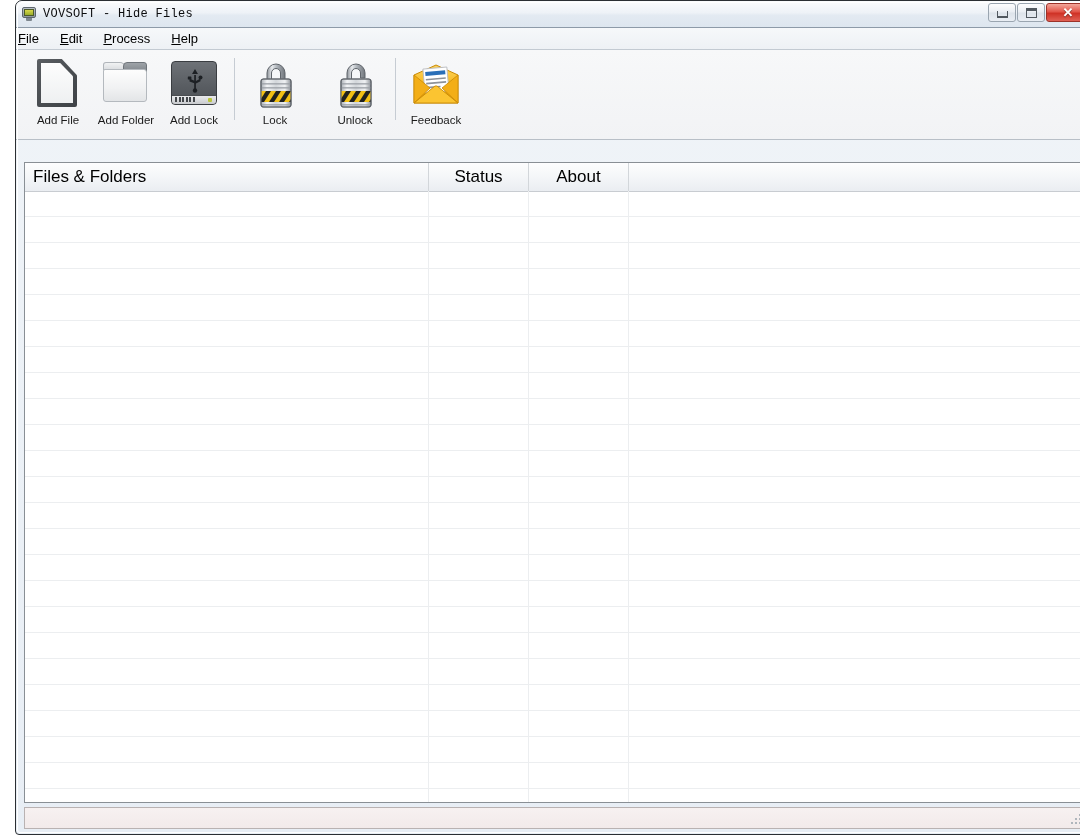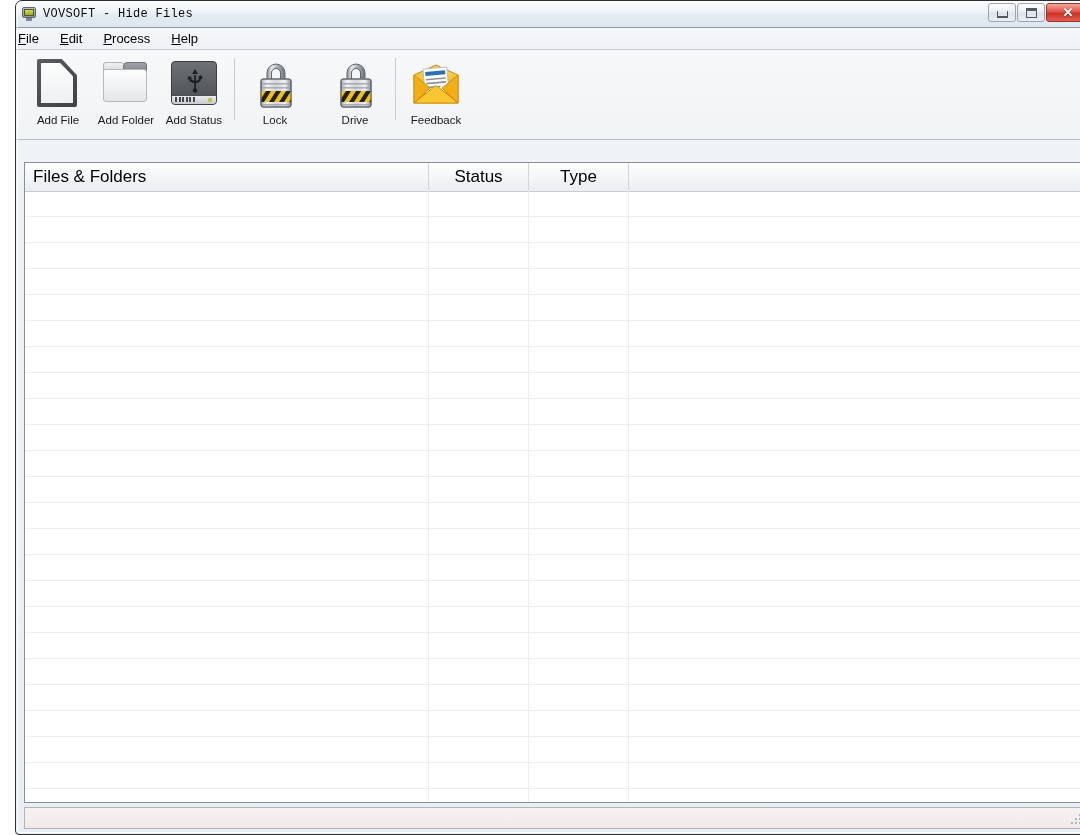--- a/index.html
+++ b/index.html
@@ -458,21 +458,21 @@
             <i></i>
               <i></i>
               <i></i>
               <i></i>
               <i></i>
               <i></i>
           </div>
           <div class="ic-drive-led"></div>
         </div>
       </div>
-      <div class="tb-label">Add Status</div>
+      <div class="tb-label">Add Lock</div>
     </div>
 
     <div class="tb-sep"></div>
 
     <div class="tb-btn">
       <div class="tb-icon">
         <svg class="ic-lock" width="42" height="50" viewBox="0 0 42 50">
           <defs>
             <linearGradient id="shG" x1="0" y1="0" x2="1" y2="0">
               <stop offset="0%" stop-color="#8d9298"></stop>
@@ -531,21 +531,21 @@
               <polygon points="24,43 31,32 36,32 29,43"></polygon>
               <polygon points="34,43 41,32 46,32 39,43"></polygon>
             </g>
             <rect x="6" y="24" width="30" height="1.6" fill="#9ba0a6" opacity=".8"></rect>
             <rect x="6" y="28" width="30" height="1.6" fill="#9ba0a6" opacity=".8"></rect>
             <rect x="6" y="45" width="30" height="1.6" fill="#9ba0a6" opacity=".8"></rect>
           </g>
           <rect x="6" y="20" width="30" height="28" rx="2.5" fill="none" stroke="#62676d" stroke-width="1.2"></rect>
         </svg>
       </div>
-      <div class="tb-label">Drive</div>
+      <div class="tb-label">Unlock</div>
     </div>
 
     <div class="tb-sep"></div>
 
     <div class="tb-btn">
       <div class="tb-icon">
         <svg class="ic-mail" width="48" height="42" viewBox="0 0 48 42">
           <defs>
             <linearGradient id="envG" x1="0" y1="0" x2="0" y2="1">
               <stop offset="0%" stop-color="#fdd45e"></stop>
@@ -571,21 +571,21 @@
 
     <div class="tb-gap-md"></div>
 
 
   </div>
 
   <div class="listwrap">
     <div class="lv-header">
       <div class="lv-th c0">Files &amp; Folders</div>
       <div class="lv-th c1">Status</div>
-      <div class="lv-th c2">Type</div>
+      <div class="lv-th c2">About</div>
       <div class="lv-th c3"></div>
     </div>
     <div class="lv-body" id="list-body">
         <div class="lv-row">
           <div class="lv-td c0"></div>
           <div class="lv-td c1"></div>
           <div class="lv-td c2"></div>
           <div class="lv-td c3"></div>
         </div>
         <div class="lv-row">

